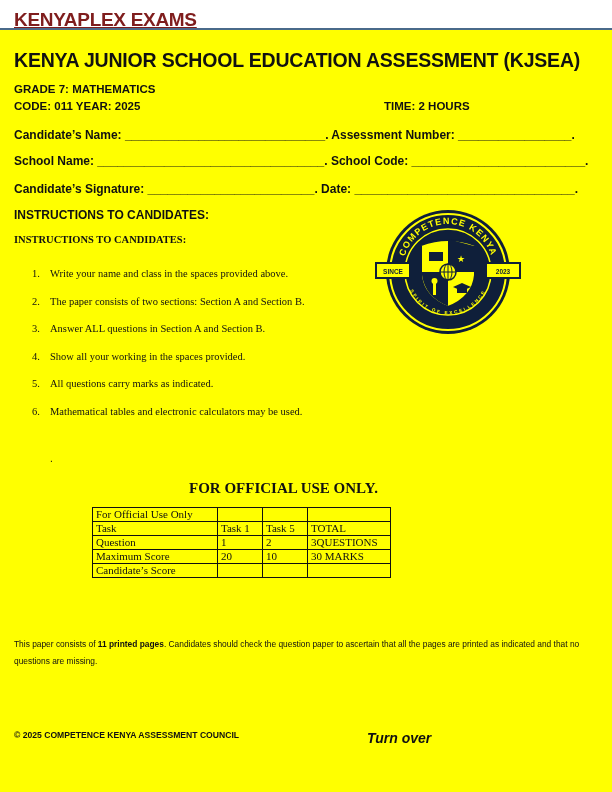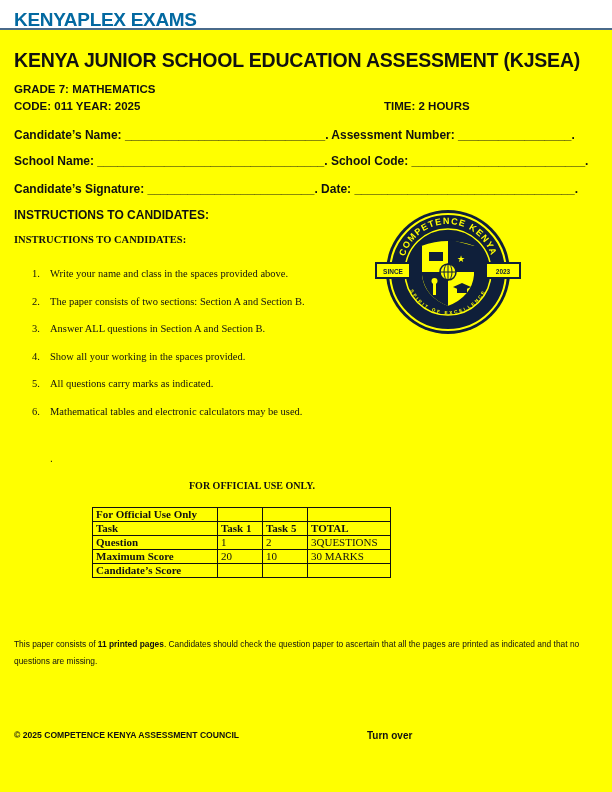--- a/index.html
+++ b/index.html
@@ -5,49 +5,49 @@
   html, body { margin: 0; padding: 0; }
   body {
     width: 612px; height: 792px; position: relative; overflow: hidden;
     background: #ffffff;
     font-family: "Liberation Sans", "DejaVu Sans", sans-serif;
     color: #111;
   }
   .top-white { position: absolute; left: 0; top: 0; width: 612px; height: 29px; background: #fff; }
   .brand {
     position: absolute; left: 14px; top: 9px;
-    font-weight: bold; font-size: 19px; letter-spacing: -0.3px; color: #0369a1;
+    font-weight: bold; font-size: 19px; letter-spacing: -0.3px; color: #7f1d1d; text-decoration: underline;
   }
   .brand-rule { position: absolute; left: 0; top: 28px; width: 612px; height: 2px; background: #4a6a8a; }
   .page {
     position: absolute; left: 0; top: 30px; width: 612px; height: 762px;
     background: #ffff00;
   }
   .abs { position: absolute; }
   .title { left: 14px; top: 49px; font-weight: bold; font-size: 19.5px; letter-spacing: -0.2px; }
   .subhead { font-weight: bold; font-size: 11.5px; }
   .field-row { left: 14px; font-weight: bold; font-size: 12px; white-space: pre; }
   .instr-head1 { left: 14px; top: 208px; font-weight: bold; font-size: 12px; }
   .instr-head2 { left: 14px; top: 234px; font-weight: bold; font-size: 10.5px; font-family: "Liberation Serif", serif; }
   .instr-list { left: 32px; top: 268px; margin: 0; padding: 0; list-style: none;
     font-family: "Liberation Serif", serif; font-size: 10.5px; }
   .instr-list li { height: 27.6px; display: flex; }
   .instr-list .num { width: 18px; }
   .dot { left: 50px; top: 453px; font-size: 10px; }
-  .official-title { left: 189px; top: 480px; font-weight: bold; font-size: 10px; font-family: "Liberation Serif", serif; }
+  .official-title { left: 189px; top: 480px; font-weight: bold; font-size: 15px; font-family: "Liberation Serif", serif; }
   table.score {
     position: absolute; left: 92px; top: 507px;
     border-collapse: collapse; font-family: "Liberation Serif", serif; font-size: 11px;
   }
   table.score td { border: 1px solid #111; padding: 0 3px; height: 13px; line-height: 13px; }
-  table.score td.b { font-weight: bold; }
+  table.score td.b { font-weight: normal; }
   .c0 { width: 118px; } .c1 { width: 38px; } .c2 { width: 38px; } .c3 { width: 76px; }
   .note { left: 14px; top: 636px; width: 590px; font-size: 8.4px; line-height: 17px; }
   .footer-left { left: 14px; top: 730px; font-weight: bold; font-size: 8.6px; }
-  .footer-right { left: 367px; top: 730px; font-weight: bold; font-size: 10px; }
+  .footer-right { left: 367px; top: 730px; font-weight: bold; font-style: italic; font-size: 14px; }
   .logo { left: 373px; top: 207px; width: 150px; height: 130px; }
 </style>
 </head>
 <body>
 
 <div class="top-white"></div>
 <div class="brand">KENYAPLEX EXAMS</div>
 <div class="brand-rule"></div>
 
 <div class="page"></div>

